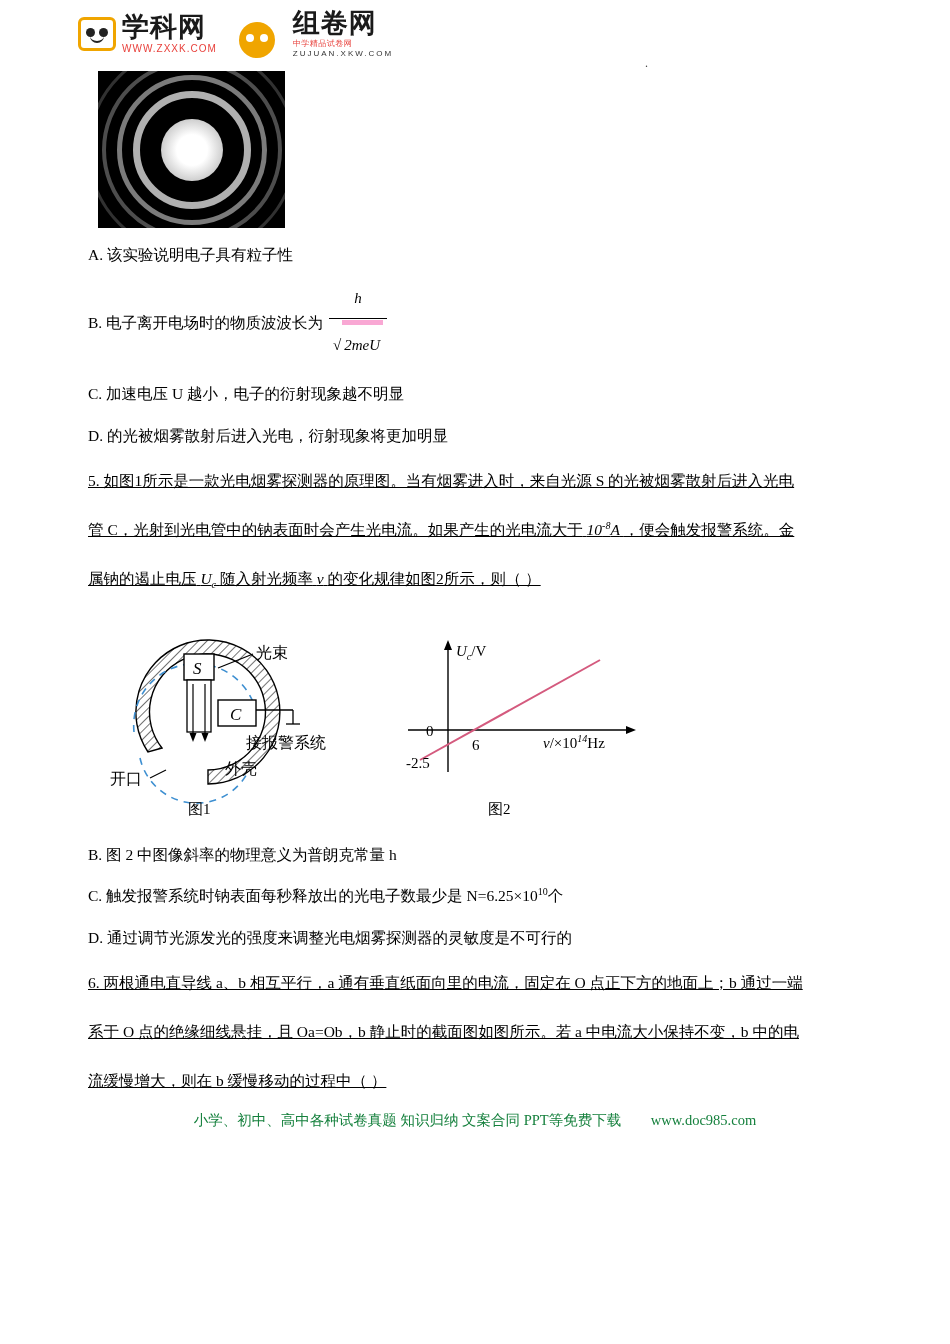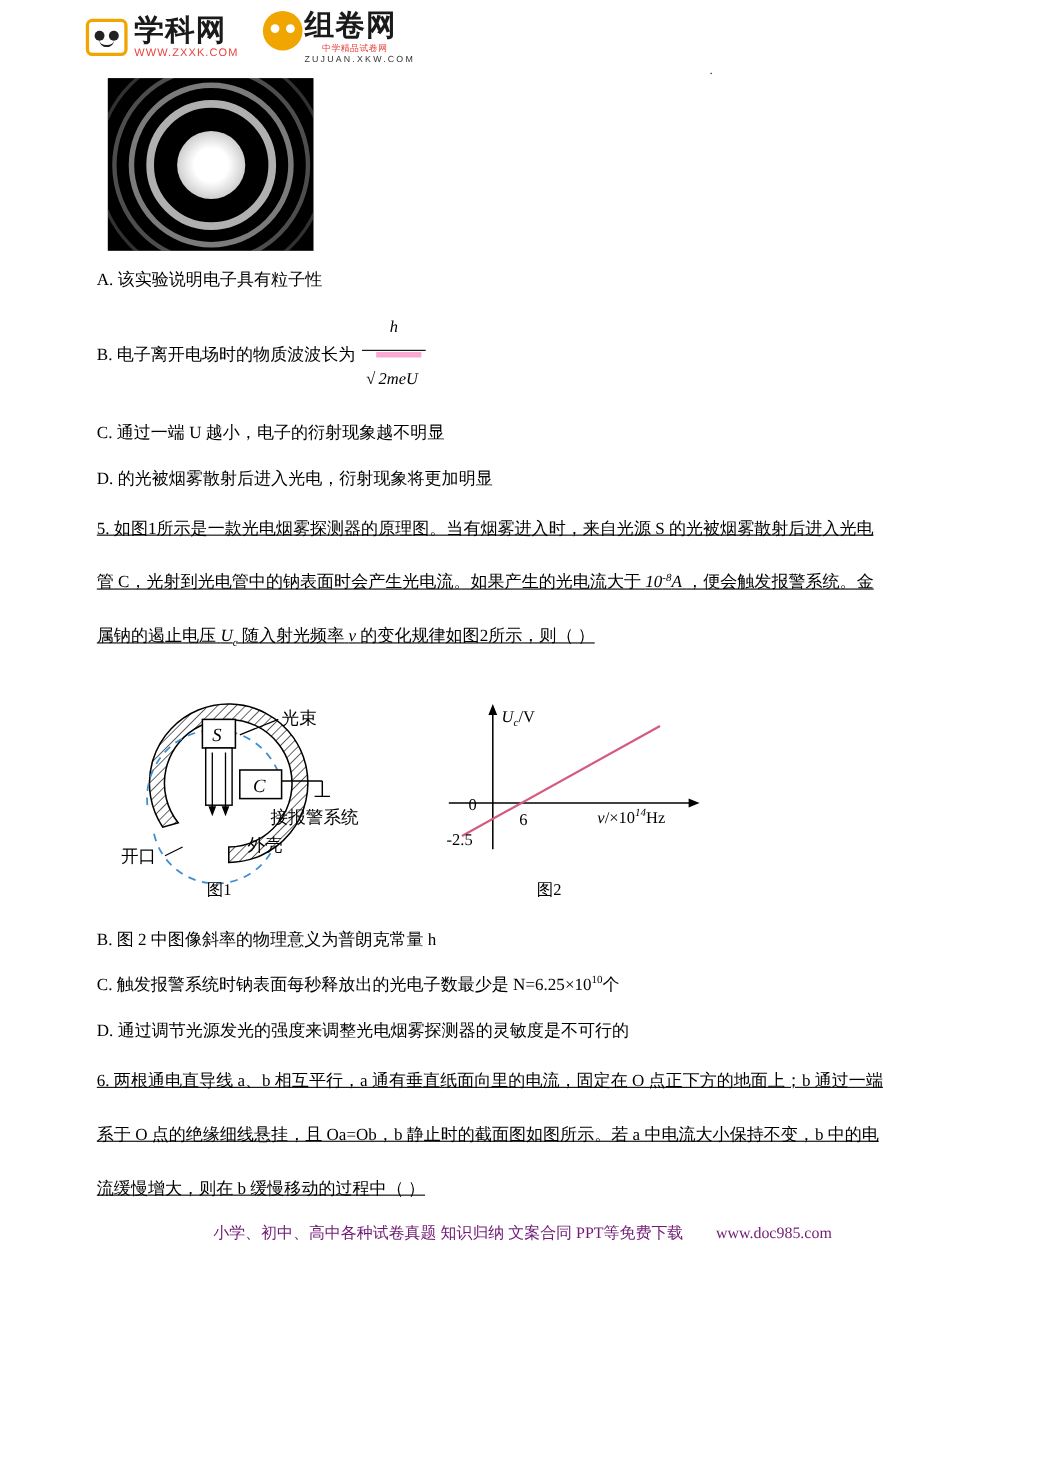--- a/index.html
+++ b/index.html
@@ -78,22 +78,22 @@
   }
   .logo-sub {
     font-family: "Liberation Sans", sans-serif;
     font-size: 10px;
     color: #e8413c;
     letter-spacing: 1px;
     margin-top: 3px;
   }
   .logo-zujuan {
     display: flex;
-    align-items: flex-start;
-    gap: 2px;
+    align-items: flex-end;
+    gap: 18px;
   }
   .logo-circle {
     width: 36px;
     height: 36px;
     border-radius: 50%;
     background: #f0a500;
     position: relative;
   }
   .logo-circle::before, .logo-circle::after {
     content: "";
@@ -112,21 +112,20 @@
     font-size: 27px;
     color: #1a1a1a;
     letter-spacing: 1px;
   }
   .logo-sub2 {
     font-family: "Liberation Sans", sans-serif;
     font-size: 8px;
     color: #e8413c;
     letter-spacing: 0.5px;
     margin-top: 3px;
-    margin-left: 16px;
   }
   .logo-sub3 {
     font-family: "Liberation Sans", sans-serif;
     font-size: 8px;
     color: #333;
     letter-spacing: 2px;
     margin-top: 2px;
   }
 
   
@@ -222,21 +221,21 @@
   .fig2-caption { left: 400px; top: 168px; }
 
   
   .footer {
     position: absolute;
     left: 0;
     bottom: 14px;
     width: 950px;
     text-align: center;
     font-size: 14.5px;
-    color: #701a75;
+    color: #15803d;
   }
   .footer .site {
     margin-left: 26px;
   }
   .dot-mark {
     position: absolute;
     left: 645px;
     top: 56px;
     font-size: 12px;
     color: #444;
@@ -282,21 +281,21 @@
     <p class="opt">A. 该实验说明电子具有粒子性</p>
 
     <p class="opt" style="line-height:2.6;">
       <span>B. 电子离开电场时的物质波波长为</span>
       <span class="frac">
         <span class="num">h</span>
         <span class="den"><span class="radical">√</span><span class="sqrt">2meU</span></span>
       </span>
     </p>
 
-    <p class="opt">C. 通过一端 U 越小，电子的衍射现象越不明显</p>
+    <p class="opt">C. 加速电压 U 越小，电子的衍射现象越不明显</p>
     <p class="opt">D. 的光被烟雾散射后进入光电，衍射现象将更加明显</p>
 
     <p class="q">5. 如图1所示是一款光电烟雾探测器的原理图。当有烟雾进入时，来自光源 S 的光被烟雾散射后进入光电</p>
 
     <p class="q">
       <span>管 C，光射到光电管中的钠表面时会产生光电流。如果产生的光电流大于</span>
       <span class="inline-math"><span>10</span><span class="sup">-8</span><span>A</span></span>
       <span>，便会触发报警系统。金</span>
     </p>
 

